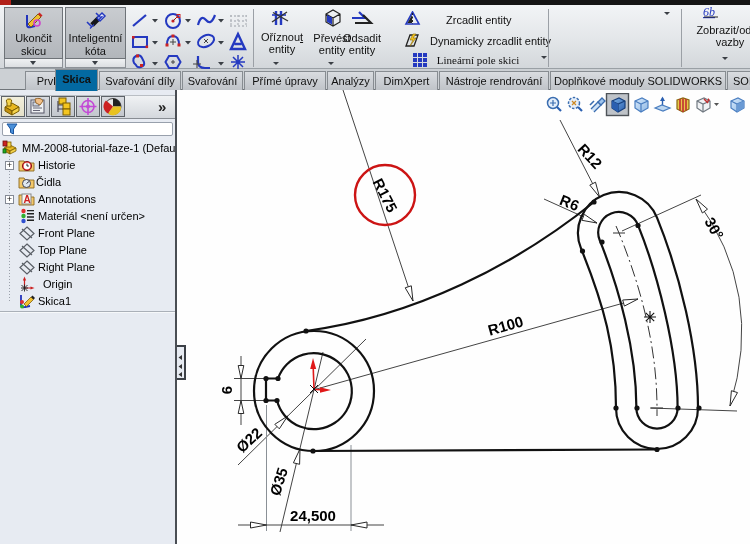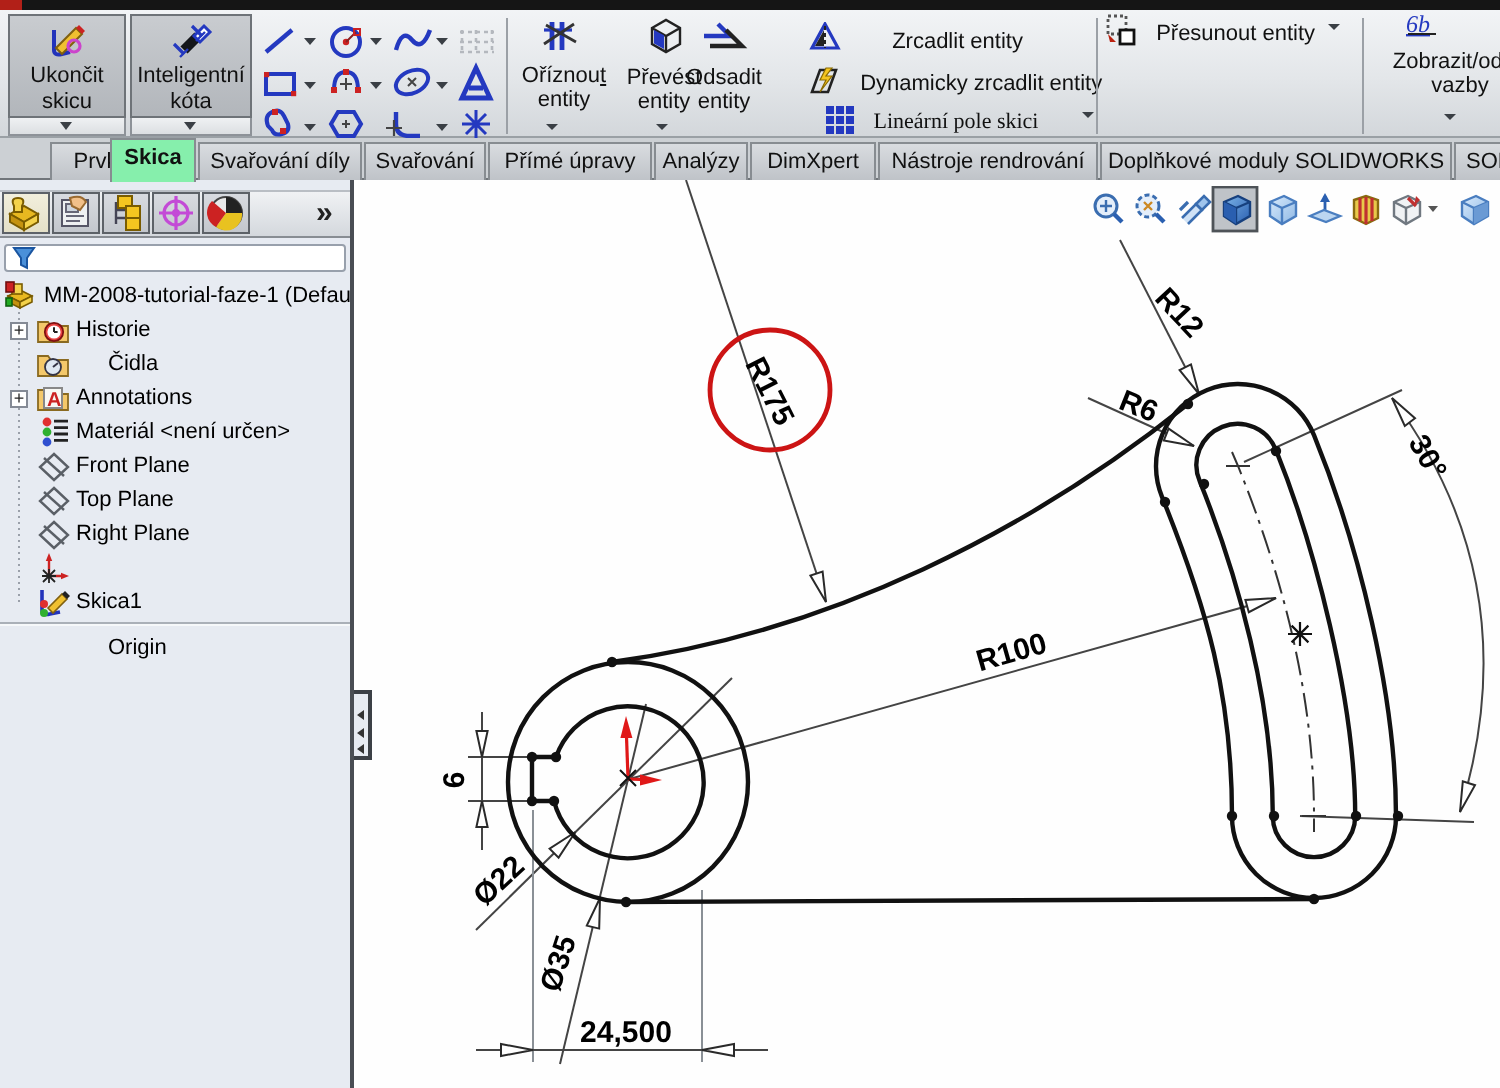--- a/index.html
+++ b/index.html
@@ -14,21 +14,21 @@
 .bigbtn .ic { margin:3px auto 1px; width:22px; height:20px; }
 .dropstrip { top:59px; height:9px; background:linear-gradient(#eff1f3,#dcdfe2); border:1px solid #8d9298; border-top:none; text-align:center; }
 .darr { position:absolute; left:50%; top:2px; margin-left:-3.5px; width:0; height:0; border-left:3.5px solid transparent; border-right:3.5px solid transparent; border-top:4px solid #3a3f45; }
 .sep { top:9px; width:1px; height:58px; background:#9ba0a6; }
 .tinyarr { width:0; height:0; border-left:3px solid transparent; border-right:3px solid transparent; border-top:3.5px solid #3a3f45; }
 .tbtxt { font-size:11px; color:#111; text-align:center; line-height:12px; }
 .listrow { font-size:11px; color:#111; }
 
 #tabrow { left:0; top:69px; width:750px; height:21px; background:#ccd0d4; border-bottom:1px solid #70757a; }
 .tab { position:absolute; top:71px; height:19px; background:linear-gradient(#d9dce0,#bfc3c8); border:1px solid #878c91; border-bottom:none; font-size:11px; color:#111; text-align:center; line-height:18px; }
-.tabactive { background:#86efac; font-weight:bold; top:69px; height:22px; z-index:3; }
+.tabactive { background:#0369a1; font-weight:bold; top:69px; height:22px; z-index:3; }
 
 #panel { left:0; top:90px; width:177px; height:454px; background:#e7ebf2; border-right:2px solid #4a4e54; }
 #ptabs { left:0; top:5px; width:175px; height:24px; background:linear-gradient(#f0f2f4,#d4d8dd); border-top:1px solid #b9bec4; border-bottom:1px solid #888d93; }
 .ptile { position:absolute; top:1px; width:24px; height:21px; border:1px solid #5d6268; background:linear-gradient(#d8dbe0,#c3c7cd); }
 .ptileactive { background:linear-gradient(#f2efdc,#e4e0c8); }
 #filterrow { left:0; top:31px; width:175px; height:17px; background:#e7ebf2; }
 #filterbox { left:2px; top:1px; width:171px; height:14px; background:#fff; border:1px solid #98a0ac; border-radius:2px; }
 .trow { position:absolute; left:0; height:17px; font-size:11px; color:#000; white-space:nowrap; }
 .trow .lbl { position:absolute; top:2px; }
 .pm { position:absolute; width:9px; height:9px; border:1px solid #848a95; background:#fff; font-size:9px; line-height:7px; text-align:center; color:#222; }
@@ -177,30 +177,20 @@
           <rect x="6" y="11" width="4" height="4"></rect>
           <rect x="11" y="11" width="4" height="4"></rect>
         </g>
       </svg>
     <span style="margin-left:6px;">Lineární pole skici</span>
   </div>
   <div class="abs" style="left:541px; top:56px;">
       <div class="tinyarr"></div>
     </div>
 
-  <div class="abs listrow" style="left:552px; top:7px;">
-    <svg width="17" height="16" viewBox="0 0 17 16" style="vertical-align:-3px;">
-        <g fill="none" stroke="#555" stroke-dasharray="1.5 1.5">
-          <rect x="2" y="1" width="9" height="9" stroke-width="1.4"></rect>
-        </g>
-        <rect x="8" y="8" width="7" height="7" fill="#fff" stroke="#111" stroke-width="1.4"></rect>
-        <path d="M2 10 L6 14 L3 14 Z" fill="#bb2211"></path>
-      </svg>
-    <span style="margin-left:6px;">Přesunout entity</span>
-  </div>
   <div class="abs" style="left:664px; top:12px;">
       <div class="tinyarr"></div>
     </div>
   <div class="abs sep" style="left:548px;"></div>
   <div class="abs sep" style="left:681px;"></div>
   <div class="abs" style="left:684px; top:4px; width:92px;">
     <svg width="56" height="16" viewBox="0 0 56 16">
         <text x="19" y="12" font-size="12" font-style="italic" fill="#2439c0" text-decoration="underline" font-family="Liberation Serif">6b</text>
         <path d="M20 13 L34 13" stroke="#222" stroke-width="1"></path>
       </svg>
@@ -286,21 +276,21 @@
             <path d="M9 9 L9 6.6 M9 9 L10.8 9" stroke="#222" stroke-width="1"></path>
           </svg>
         <span class="lbl" style="left:38px;">Historie</span>
       </div>
       <div class="trow" style="top:35px;">
         <svg class="abs" style="left:18px; top:0;" width="17" height="16" viewBox="0 0 17 16">
             <path d="M1 4 L6 4 L7.5 6 L16 6 L16 14 L1 14 Z" fill="#f4c86a" stroke="#8a6a20" stroke-width="0.9"></path>
             <circle cx="8.5" cy="9.5" r="4" fill="#dfe8f2" stroke="#334" stroke-width="0.9"></circle>
             <path d="M8.5 9.5 L11 7.5" stroke="#334" stroke-width="1"></path>
           </svg>
-        <span class="lbl" style="left:54px;">Čidla</span>
+        <span class="lbl" style="left:36px;">Čidla</span>
       </div>
       <div class="pm" style="left:5px; top:56px;">+</div>
       <div class="trow" style="top:52px;">
         <svg class="abs" style="left:18px; top:0;" width="17" height="16" viewBox="0 0 17 16">
             <path d="M1 4 L6 4 L7.5 6 L16 6 L16 14 L1 14 Z" fill="#f4c86a" stroke="#8a6a20" stroke-width="0.9"></path>
             <rect x="4" y="3" width="9" height="10" fill="#f8f8f4" stroke="#888"></rect>
             <text x="5.5" y="12" font-size="10" font-weight="bold" fill="#cc2222" font-family="Liberation Sans">A</text>
           </svg>
         <span class="lbl" style="left:38px;">Annotations</span>
       </div>
@@ -334,21 +324,21 @@
           </svg>
         <span class="lbl" style="left:38px;">Right Plane</span>
       </div>
       <div class="trow" style="top:137px;">
         <svg class="abs" style="left:19px; top:0;" width="16" height="16" viewBox="0 0 16 16">
             <path d="M5.5 3 L5.5 12 L13 12" stroke="#cc2222" stroke-width="1.2" fill="none"></path>
             <path d="M5.5 0.5 L3.9 4.5 L7.1 4.5 Z" fill="#cc2222"></path>
             <path d="M15.5 12 L11.5 10.4 L11.5 13.6 Z" fill="#cc2222"></path>
             <path d="M2.5 9 L8.5 15 M2.5 15 L8.5 9 M2 12 L9 12 M5.5 8.5 L5.5 15.5" stroke="#222" stroke-width="0.9"></path>
           </svg>
-        <span class="lbl" style="left:54px;margin-top:40px;">Origin</span>
+        <span class="lbl" style="left:43px;">Origin</span>
       </div>
       <div class="trow" style="top:154px;">
         <svg class="abs" style="left:18px; top:0;" width="17" height="16" viewBox="0 0 17 16">
             <path d="M3 2 L3 12 Q3 15 7 14 L12 13" fill="none" stroke="#2233bb" stroke-width="1.8"></path>
             <path d="M6 11 L13 4 L15.5 6.5 L8.5 13.5 Z" fill="#f0c030" stroke="#806010" stroke-width="0.8"></path>
             <path d="M13 4 L15.5 6.5 L17 5 L14.5 2.5 Z" fill="#222"></path>
             <circle cx="4" cy="9" r="2" fill="#e03030"></circle>
             <circle cx="4" cy="13.5" r="2" fill="#30b030"></circle>
           </svg>
         <span class="lbl" style="left:38px;">Skica1</span>

